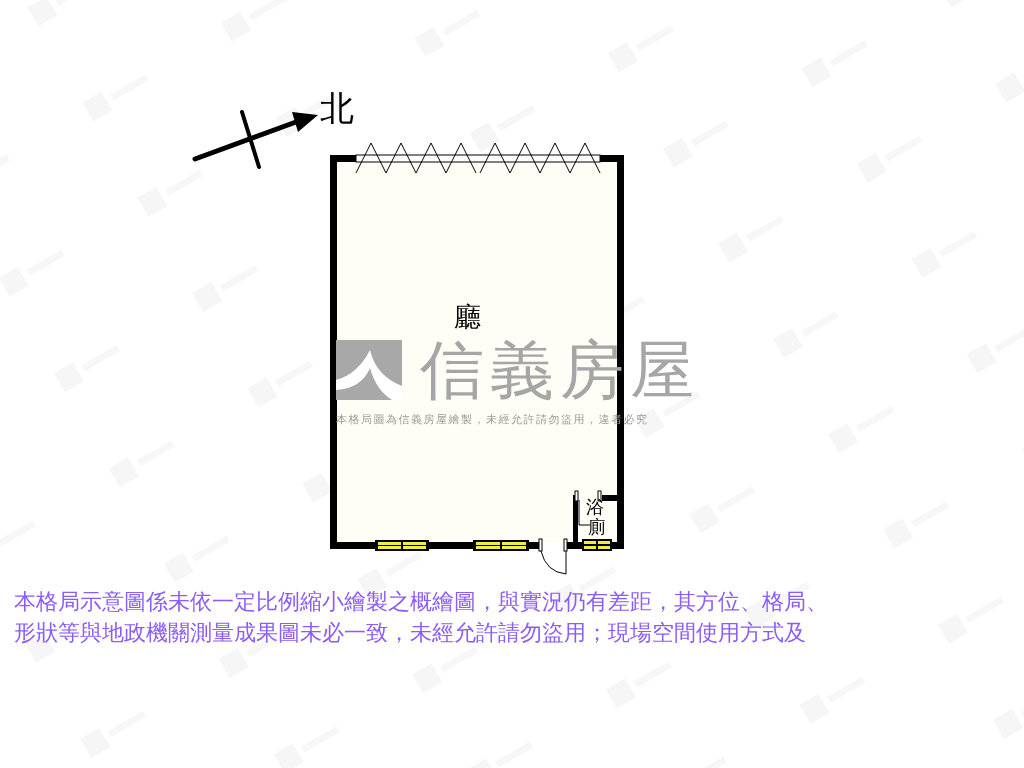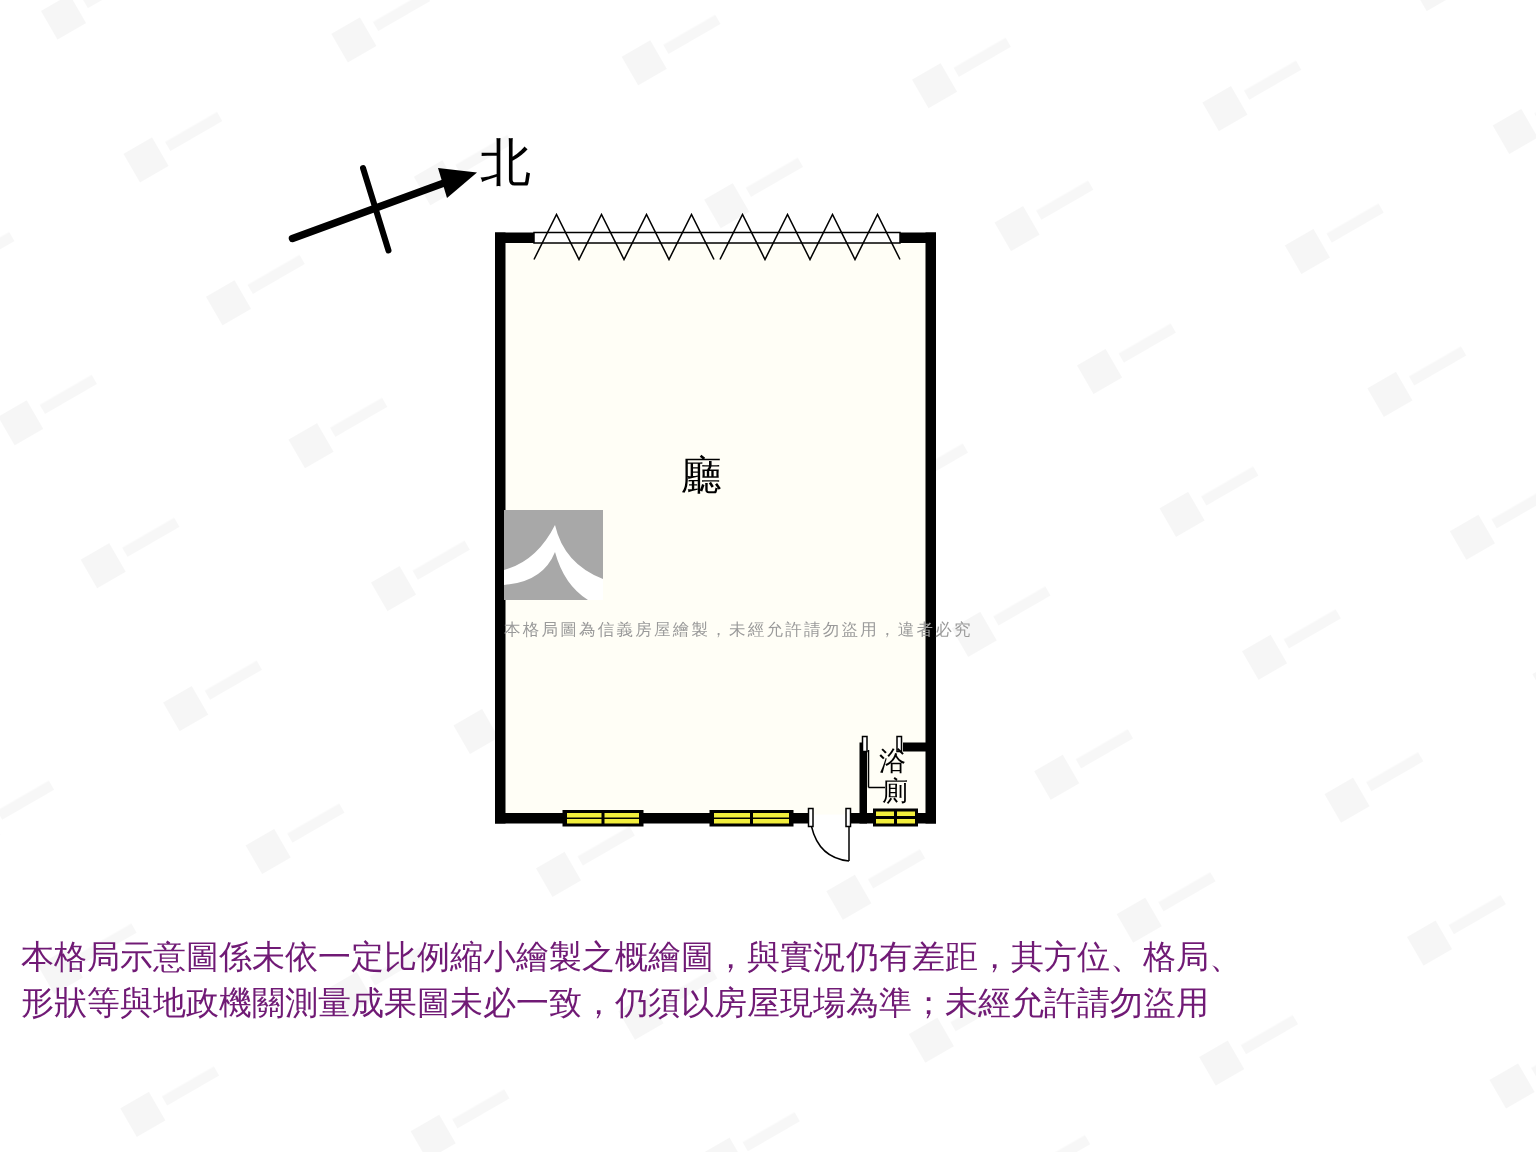--- a/index.html
+++ b/index.html
@@ -4,21 +4,21 @@
 <style>
   html, body { margin:0; padding:0; background:#ffffff; }
   body { width:1024px; height:768px; position:relative; overflow:hidden; font-family:"DejaVu Serif", serif; }
   .plan { position:absolute; left:0; top:0; width:1024px; height:768px; }
   .room-label { position:absolute; font-family:"DejaVu Serif", serif; color:#000; }
   .brand { position:absolute; left:336px; top:340px; width:360px; height:90px; }
   .brand-logo { position:absolute; left:0; top:0; width:66px; height:60px; background:#a8a8a8; overflow:hidden; }
   .brand-name { position:absolute; left:84px; top:-6px; font-family:"DejaVu Sans", sans-serif; font-size:64px; color:#a6a6a6; letter-spacing:6px; white-space:nowrap; line-height:72px; }
   .brand-sub { position:absolute; left:0; top:72px; font-family:Liberation Mono, monospace; font-size:11px; color:#9a9a9a; letter-spacing:1.5px; white-space:nowrap; }
   .north-label { position:absolute; left:320px; top:86px; font-size:34px; font-family:"DejaVu Serif", serif; color:#000; }
-  .disclaimer { position:absolute; left:14px; top:586px; width:1000px; font-family:Liberation Sans, sans-serif; font-size:22px; line-height:31px; color:#701a75;margin-top:36px; }
+  .disclaimer { position:absolute; left:14px; top:586px; width:1000px; font-family:Liberation Sans, sans-serif; font-size:22px; line-height:31px; color:#8b5cf6; }
   .disclaimer div { white-space:nowrap; }
 </style>
 </head>
 <body>
 
 <div style="position:absolute;left:0;top:0;width:1024px;height:768px;">
   <svg width="1024" height="768" style="position:absolute;left:0;top:0;">
     <defs>
       <pattern id="wmp" x="0" y="0" width="160" height="110" patternUnits="userSpaceOnUse" patternTransform="rotate(-30)">
         <rect x="20" y="20" width="22" height="22" fill="#000" opacity="0.035"></rect>
@@ -113,19 +113,20 @@
 <div class="room-label" style="left:454px;top:299px;font-size:27px;">廳</div>
 <div class="room-label" style="left:586px;top:495px;font-size:18px;">浴</div>
 <div class="room-label" style="left:588px;top:515px;font-size:18px;">廁</div>
 
 <div class="brand">
   <div class="brand-logo">
     <svg width="66" height="60">
       <path d="M0,40 Q22,34 34,10 Q40,36 66,46 L66,60 L56,60 Q40,50 34,28 Q26,48 0,50 Z" fill="#ffffff"></path>
     </svg>
   </div>
+  <div class="brand-name">信義房屋</div>
   <div class="brand-sub">本格局圖為信義房屋繪製，未經允許請勿盜用，違者必究</div>
 </div>
 
 <div class="disclaimer">
   <div>本格局示意圖係未依一定比例縮小繪製之概繪圖，與實況仍有差距，其方位、格局、</div>
-  <div>形狀等與地政機關測量成果圖未必一致，仍須以房屋現場為準；未經允許請勿盜用</div>
+  <div>形狀等與地政機關測量成果圖未必一致，未經允許請勿盜用；現場空間使用方式及</div>
 </div>
 
 </body></html>

